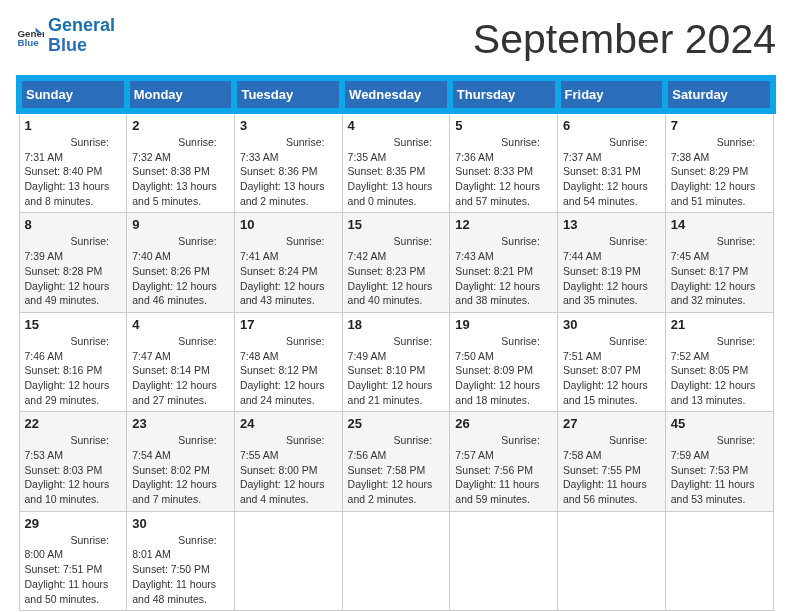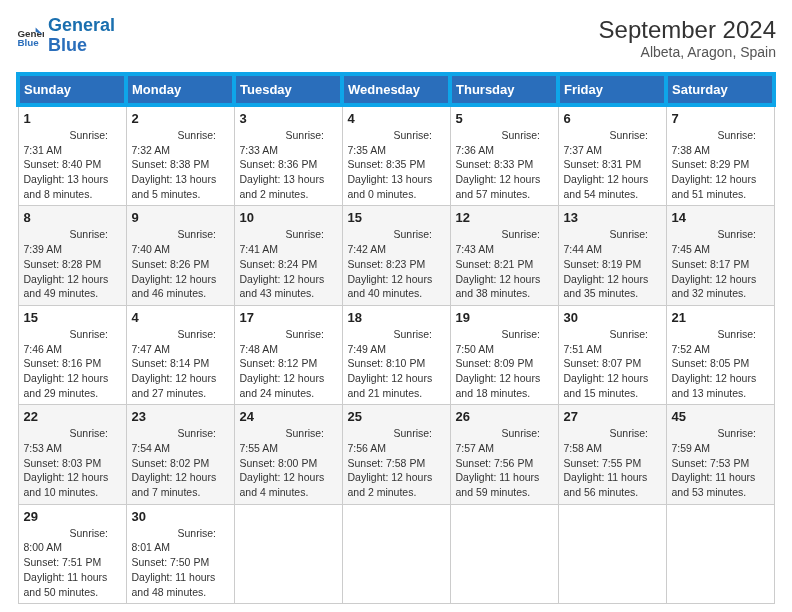--- a/index.html
+++ b/index.html
@@ -31,41 +31,41 @@
       color: #1a6faf;
     }
     .logo-icon {
       width: 28px;
       height: 28px;
     }
     .title-block {
       text-align: right;
     }
     .month-title {
-      font-size: 24px;
+      font-size: 41px;
       font-weight: normal;
       color: #333;
     }
     .location {
       font-size: 14px;
       color: #555;
     }
     .calendar {
       width: 100%;
       border-collapse: collapse;
       font-size: 11px;
     }
     .calendar th {
       background: #2a6ebb;
       color: #fff;
       padding: 6px 4px;
       text-align: left;
       font-size: 13px;
       font-weight: bold;
-      border: 4px solid #0ea5e9;
+      border: 6px solid #0ea5e9;
     }
     .calendar td {
       border: 1px solid #ccc;
       vertical-align: top;
       padding: 4px 5px;
       width: 107px;
       min-height: 80px;
       background: #fff;
     }
     .calendar tr:nth-child(even) td {
@@ -98,21 +98,20 @@
       <polygon points="28,8 38,18 28,14" fill="#2a6ebb"></polygon>
       <text x="2" y="34" font-size="14" font-weight="bold" fill="#2a6ebb">Blue</text>
     </svg>
     <div style="display:flex;flex-direction:column;line-height:1.2;">
       <span class="logo-text"><span>General</span></span>
       <span class="logo-text" style="color:#2a6ebb;">Blue</span>
     </div>
   </div>
   <div class="title-block">
     <div class="month-title">September 2024</div>
-    <div class="location">Albeta, Aragon, Spain</div>
   </div>
 </div>
 
 <table class="calendar">
   <thead>
     <tr>
     <th>Sunday</th>
         <th>Monday</th>
         <th>Tuesday</th>
         <th>Wednesday</th>

